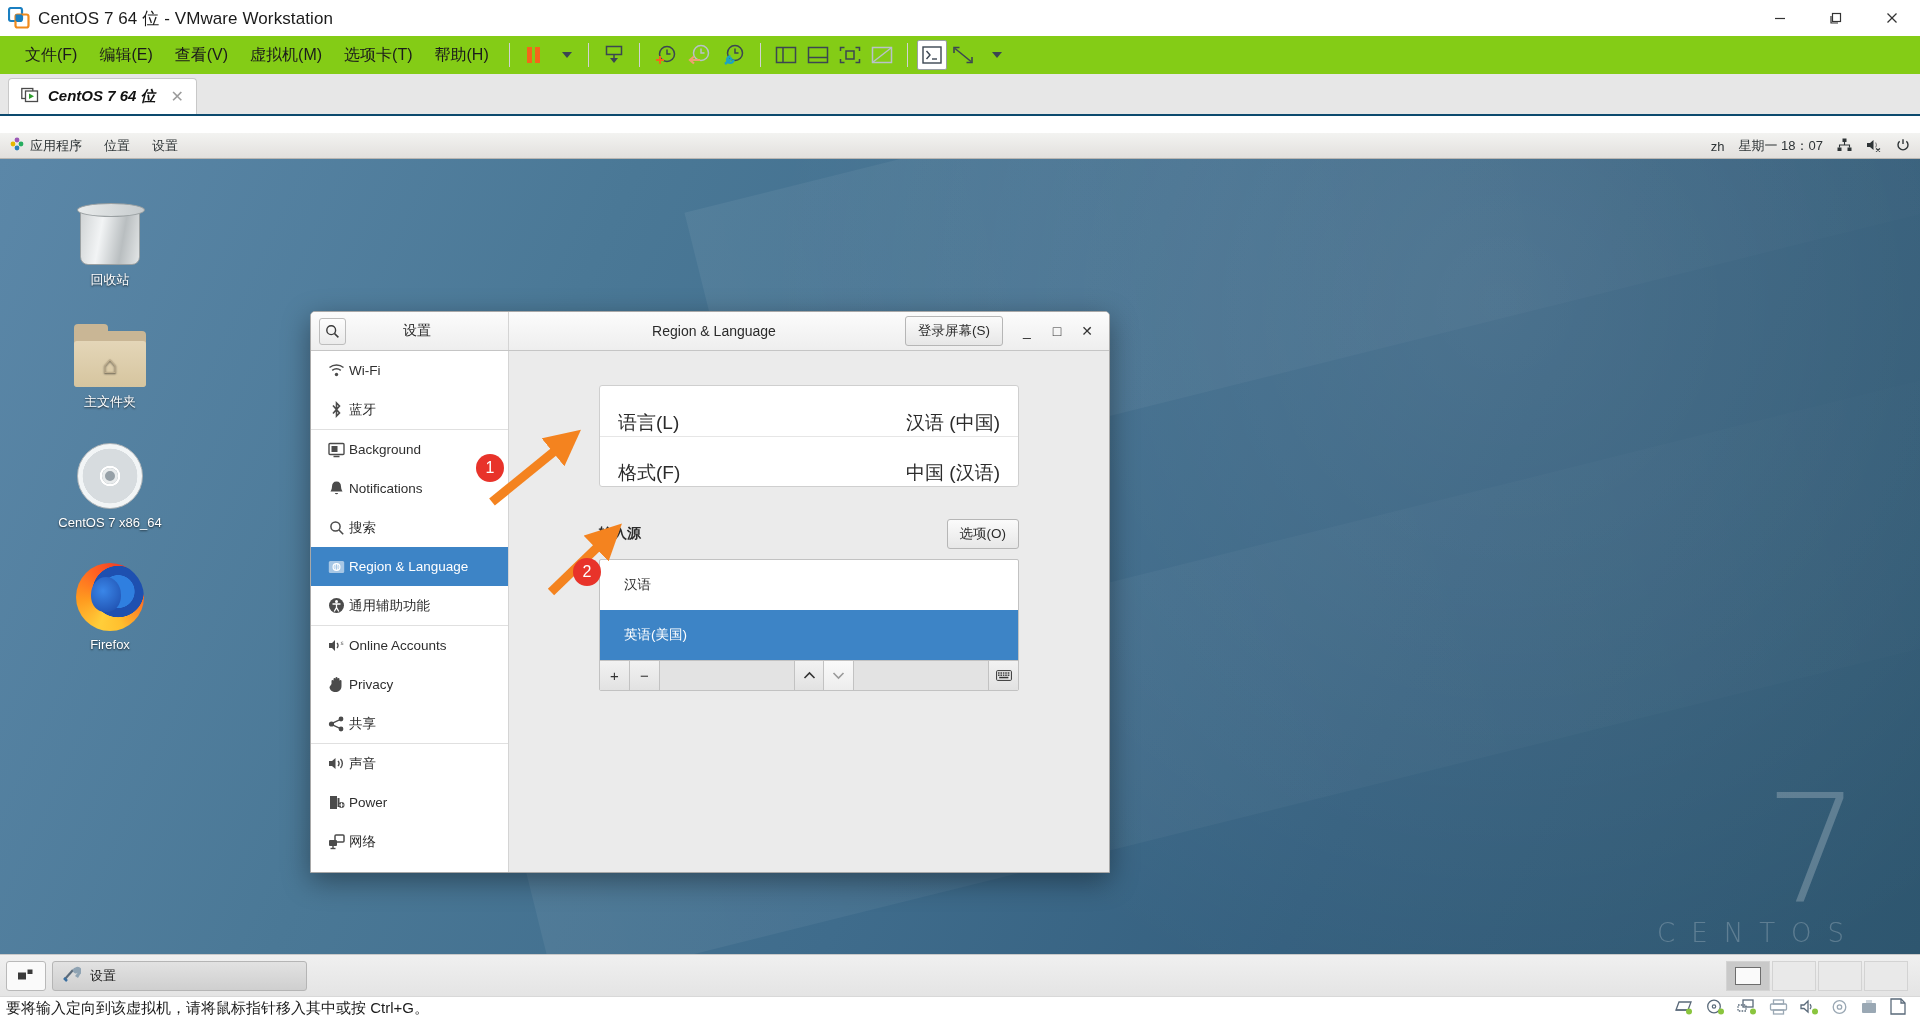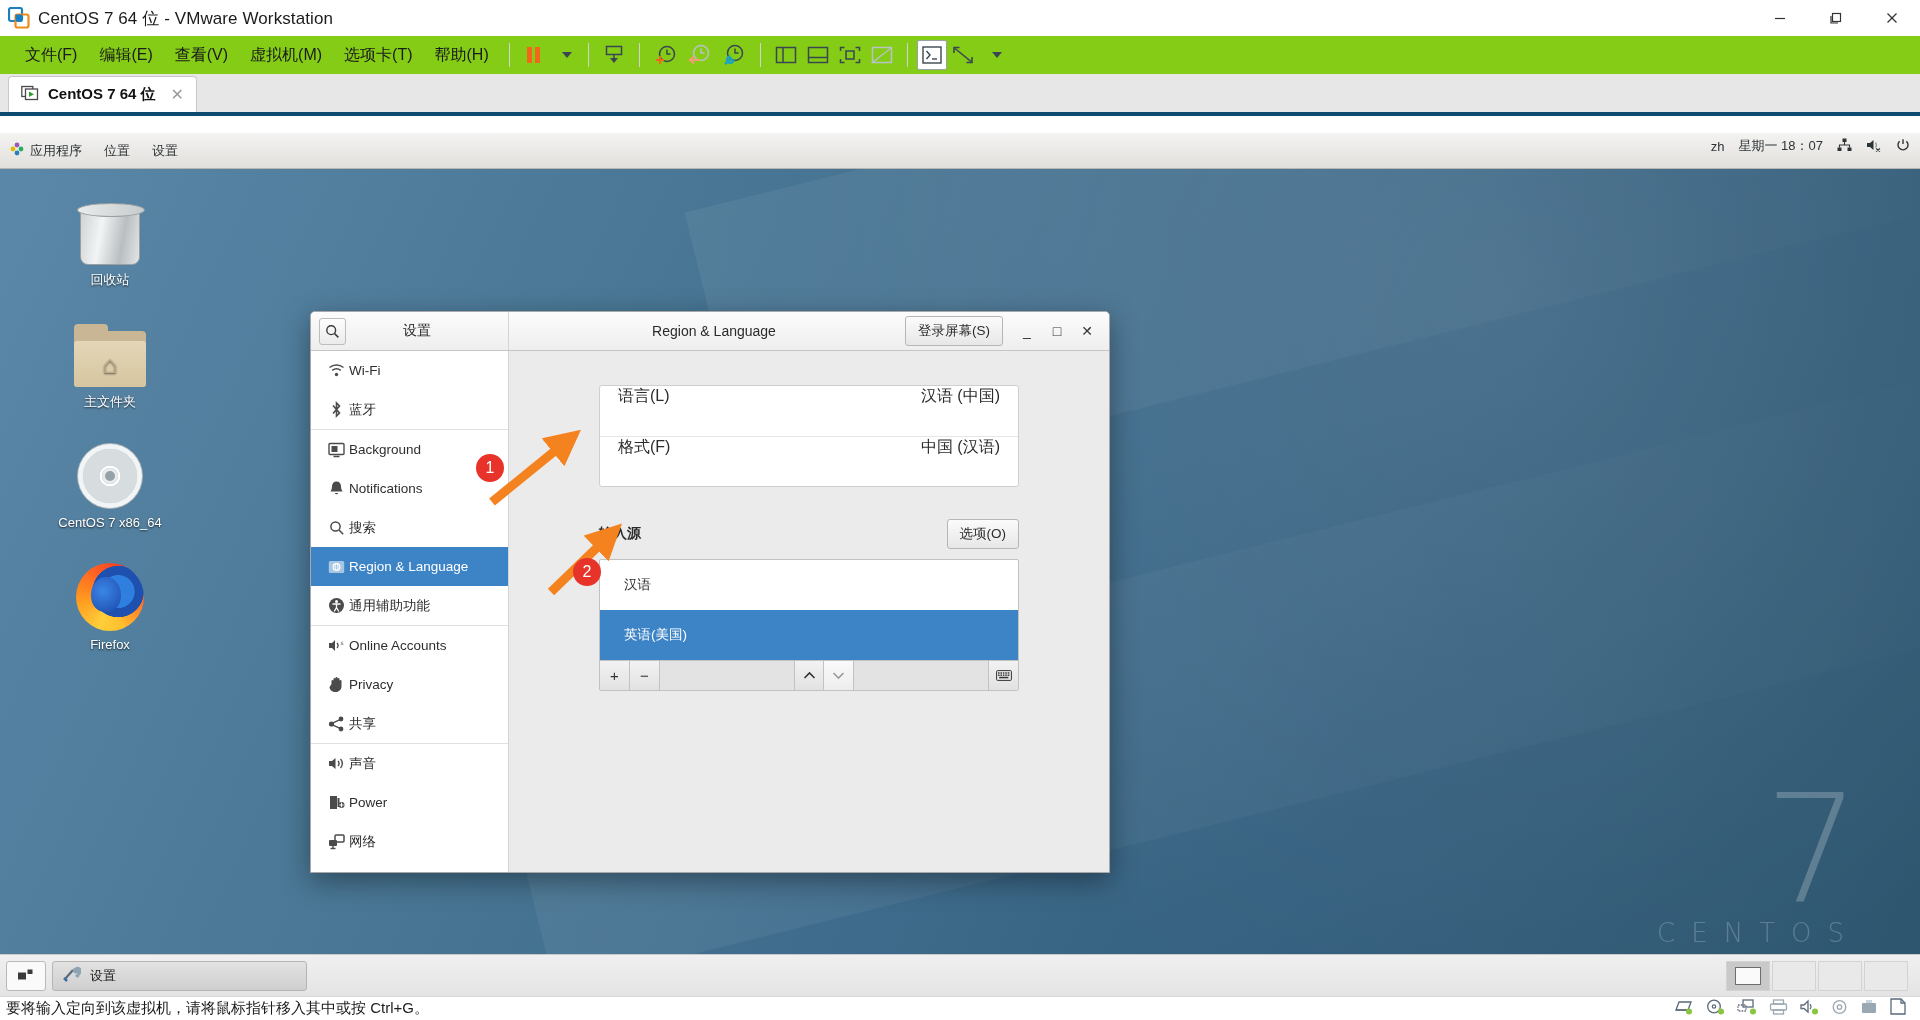--- a/index.html
+++ b/index.html
@@ -27,34 +27,34 @@
     padding-left: 14px; gap: 0px;
   }
   .menu-item { font-size:16px; color:#1b1b1b; padding: 4px 11px; white-space:nowrap; }
   .tb-sep { width:1px; height:24px; background:#d2d2d2; margin:0 9px; }
   .tb-btn { height:30px; min-width:30px; display:flex; align-items:center; justify-content:center;
             padding: 0 4px; }
   .tb-btn.boxed { border:1px solid #9aa0a6; border-radius:2px; background:#fff; }
   .caret { width:0;height:0;border-left:5px solid transparent;border-right:5px solid transparent;
            border-top:6px solid #3b4652; margin-left:7px; }
 
-  .tabstrip { height:42px; background:#e7e7e7; border-bottom:4px solid #0c4a6e;
-              display:flex; align-items:flex-end; padding-left:8px; position:relative;}
+  .tabstrip { height:42px; background:#e7e7e7; border-bottom:2px solid #0c4a6e;
+              display:flex; align-items:flex-end; padding-left:8px; position:relative;font-style:italic;}
   .tab { height:36px; background:#fff; border:1px solid #c8c8c8; border-bottom:none;
          border-radius:4px 4px 0 0; display:flex; align-items:center; gap:9px;
          padding: 0 12px; font-size:15px; font-weight:bold; color:#111; }
   .tab-close { color:#9b9b9b; font-size:16px; margin-left:6px; font-weight:normal;}
 
   
   #guest {
     position:absolute; left:0; top:133px; width:1920px; height:821px;
     background:#3c6383; overflow:hidden;
   }
   .gnome-topbar {
-    height:36px; width:100%;
+    height:26px; width:100%;
     background: linear-gradient(#f3f3f1, #e2e0dd);
     border-bottom:1px solid #b9b6b2;
     display:flex; align-items:center; font-size:13px; color:#2e3436;
     padding: 2px 10px; position:relative; z-index:5;
   }
   .gt-item{ display:flex; align-items:center; gap:6px; margin-right:22px;}
   .gt-right{ position:absolute; right:10px; top:0; height:26px; display:flex; align-items:center; gap:14px;}
 
   .wallpaper{
     position:absolute; left:0; top:26px; width:1920px; height:795px;
@@ -131,22 +131,22 @@
   .side-item{ height:39px; display:flex; align-items:center; gap:4px; padding-left:17px;
               font-size:13.5px; color:#2e2e2e;}
   .side-item.sel{ background:#3d84c6; color:#fff; }
   .side-sep{ height:1px; background:#e0e0e0; margin:0; }
   .side-ico{ width:17px; height:17px; display:flex; align-items:center; justify-content:center;
              flex:0 0 auto; color:#4b4b4b; }
   .side-item.sel .side-ico{ color:#fff; }
 
   .sw-content{ flex:1; background:#ebebeb; padding: 34px 90px 0 90px; }
   .card{ background:#fff; border:1px solid #cfcfcf; border-radius:3px; }
-  .card-row{ height:50px; display:flex; align-items:flex-start; justify-content:space-between;
-             padding: 0 18px; font-size:16px; color:#2b2b2b;}
+  .card-row{ height:50px; display:flex; align-items:flex-end; justify-content:space-between;
+             padding: 0 18px; font-size:19px; color:#2b2b2b;}
   .card-row + .card-row{ border-top:1px solid #e6e6e6; }
 
   .sec-head{ display:flex; align-items:center; justify-content:space-between; margin-top:32px; margin-bottom:10px;}
   .sec-title{ font-size:14px; font-weight:bold; color:#2b2b2b;}
 
   .is-list{ border:1px solid #c2c2c2; border-radius:2px; background:#fff; overflow:hidden;}
   .is-row{ height:50px; display:flex; align-items:center; padding-left:24px; font-size:13.5px; color:#2b2b2b;}
   .is-row.sel{ background:#3d84c6; color:#fff;text-align:center;}
   .is-toolbar{ height:30px; background:#e3e3e3; border-top:1px solid #c2c2c2;
                display:flex; align-items:stretch; }

